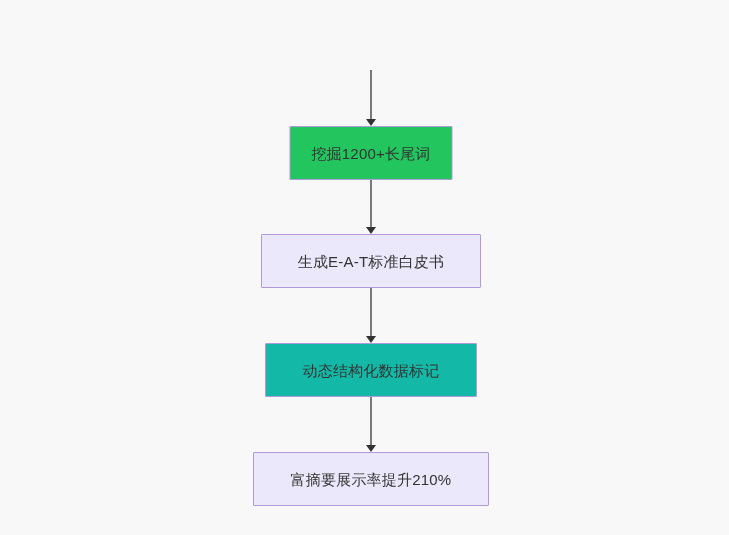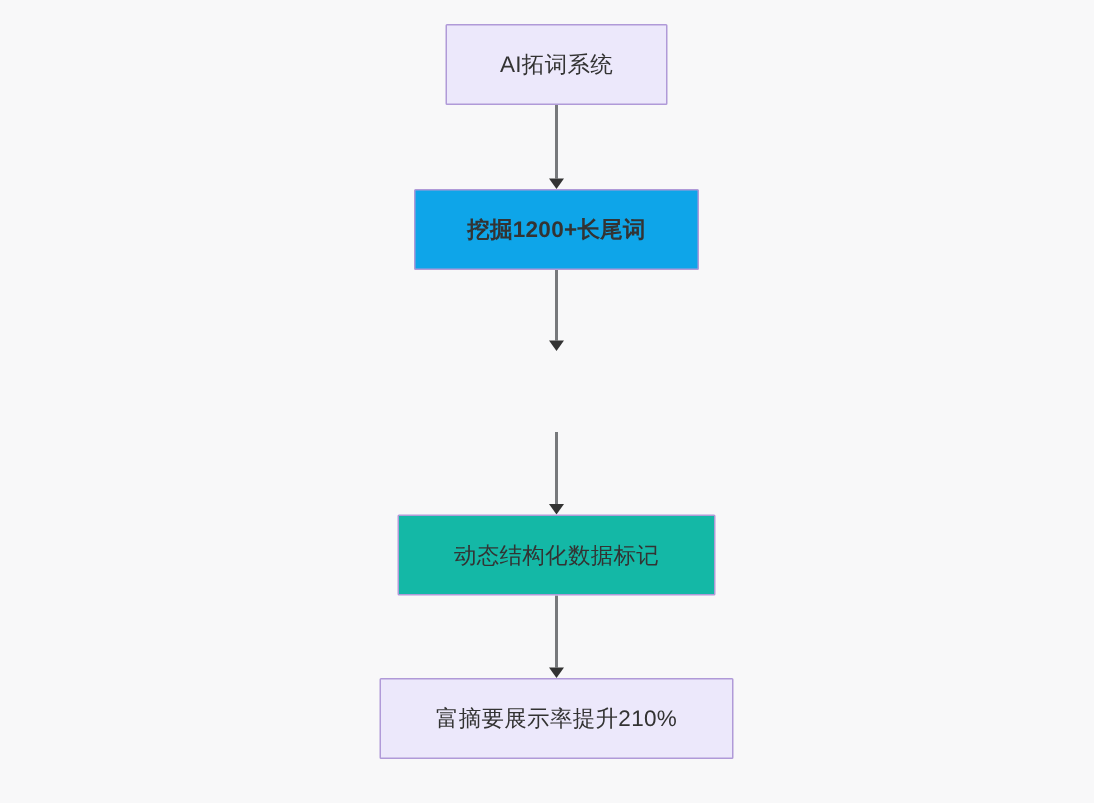--- a/index.html
+++ b/index.html
@@ -72,25 +72,25 @@
         <line x1="7" y1="0" x2="7" y2="48" stroke="#77797c" stroke-width="2"></line>
         <polygon points="2,48 12,48 7,55" fill="#333333"></polygon>
       </svg>
     </div>
     <div class="edge" style="left: 371px; top: 397px; height: 55px;">
       <svg width="14" height="55" viewBox="0 0 14 55">
         <line x1="7" y1="0" x2="7" y2="48" stroke="#77797c" stroke-width="2"></line>
         <polygon points="2,48 12,48 7,55" fill="#333333"></polygon>
       </svg>
     </div>
-    <div class="node" style="left: 371px; top: 16px; width: 148px; height: 54px; background: rgb(236, 232, 251); border-color: rgb(176, 154, 216);">
-      <span class="node-label" style="color: rgb(51, 51, 51);">AI拓词系统</span>
+    <div class="node" style="left: 371px; top: 126px; width: 163px; height: 54px; background: #22c55e; border-color: rgb(176, 154, 216);">
+      <span class="node-label" style="color: rgb(51, 51, 51);">挖掘1200+长尾词</span>
     </div>
-    <div class="node" style="left: 371px; top: 126px; width: 190px; height: 54px; background: #0ea5e9; border-color: rgb(176, 154, 216); font-weight: bold;">
-      <span class="node-label" style="color: rgb(51, 51, 51);">挖掘1200+长尾词</span>
+    <div class="node" style="left: 371px; top: 234px; width: 220px; height: 54px; background: rgb(236, 232, 251); border-color: rgb(176, 154, 216);">
+      <span class="node-label" style="color: rgb(51, 51, 51);">生成E-A-T标准白皮书</span>
     </div>
     <div class="node" style="left: 371px; top: 343px; width: 212px; height: 54px; background: #14b8a6; border-color: rgb(176, 154, 216);">
       <span class="node-label" style="color: rgb(51, 51, 51);">动态结构化数据标记</span>
     </div>
     <div class="node" style="left: 371px; top: 452px; width: 236px; height: 54px; background: rgb(236, 232, 251); border-color: rgb(176, 154, 216);">
       <span class="node-label" style="color: rgb(51, 51, 51);">富摘要展示率提升210%</span>
     </div>
   </div>
 
 </body></html>

